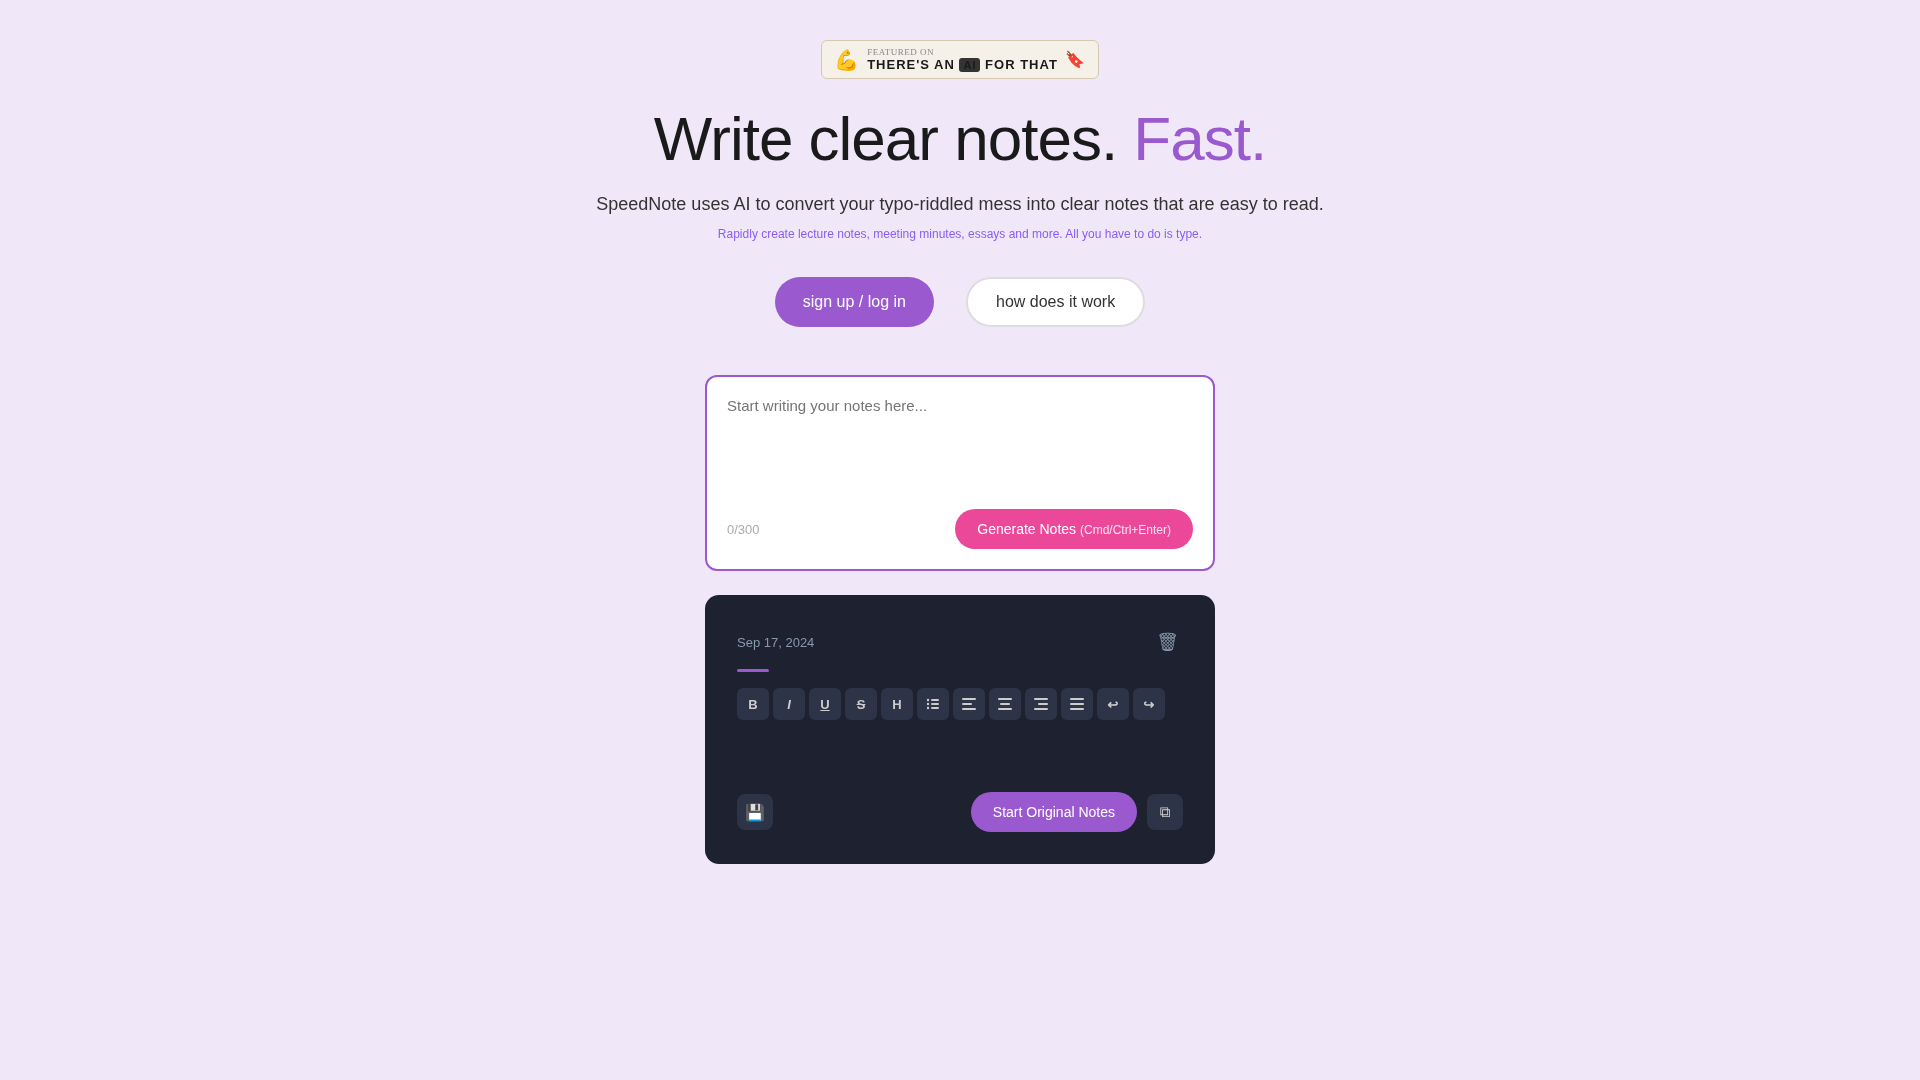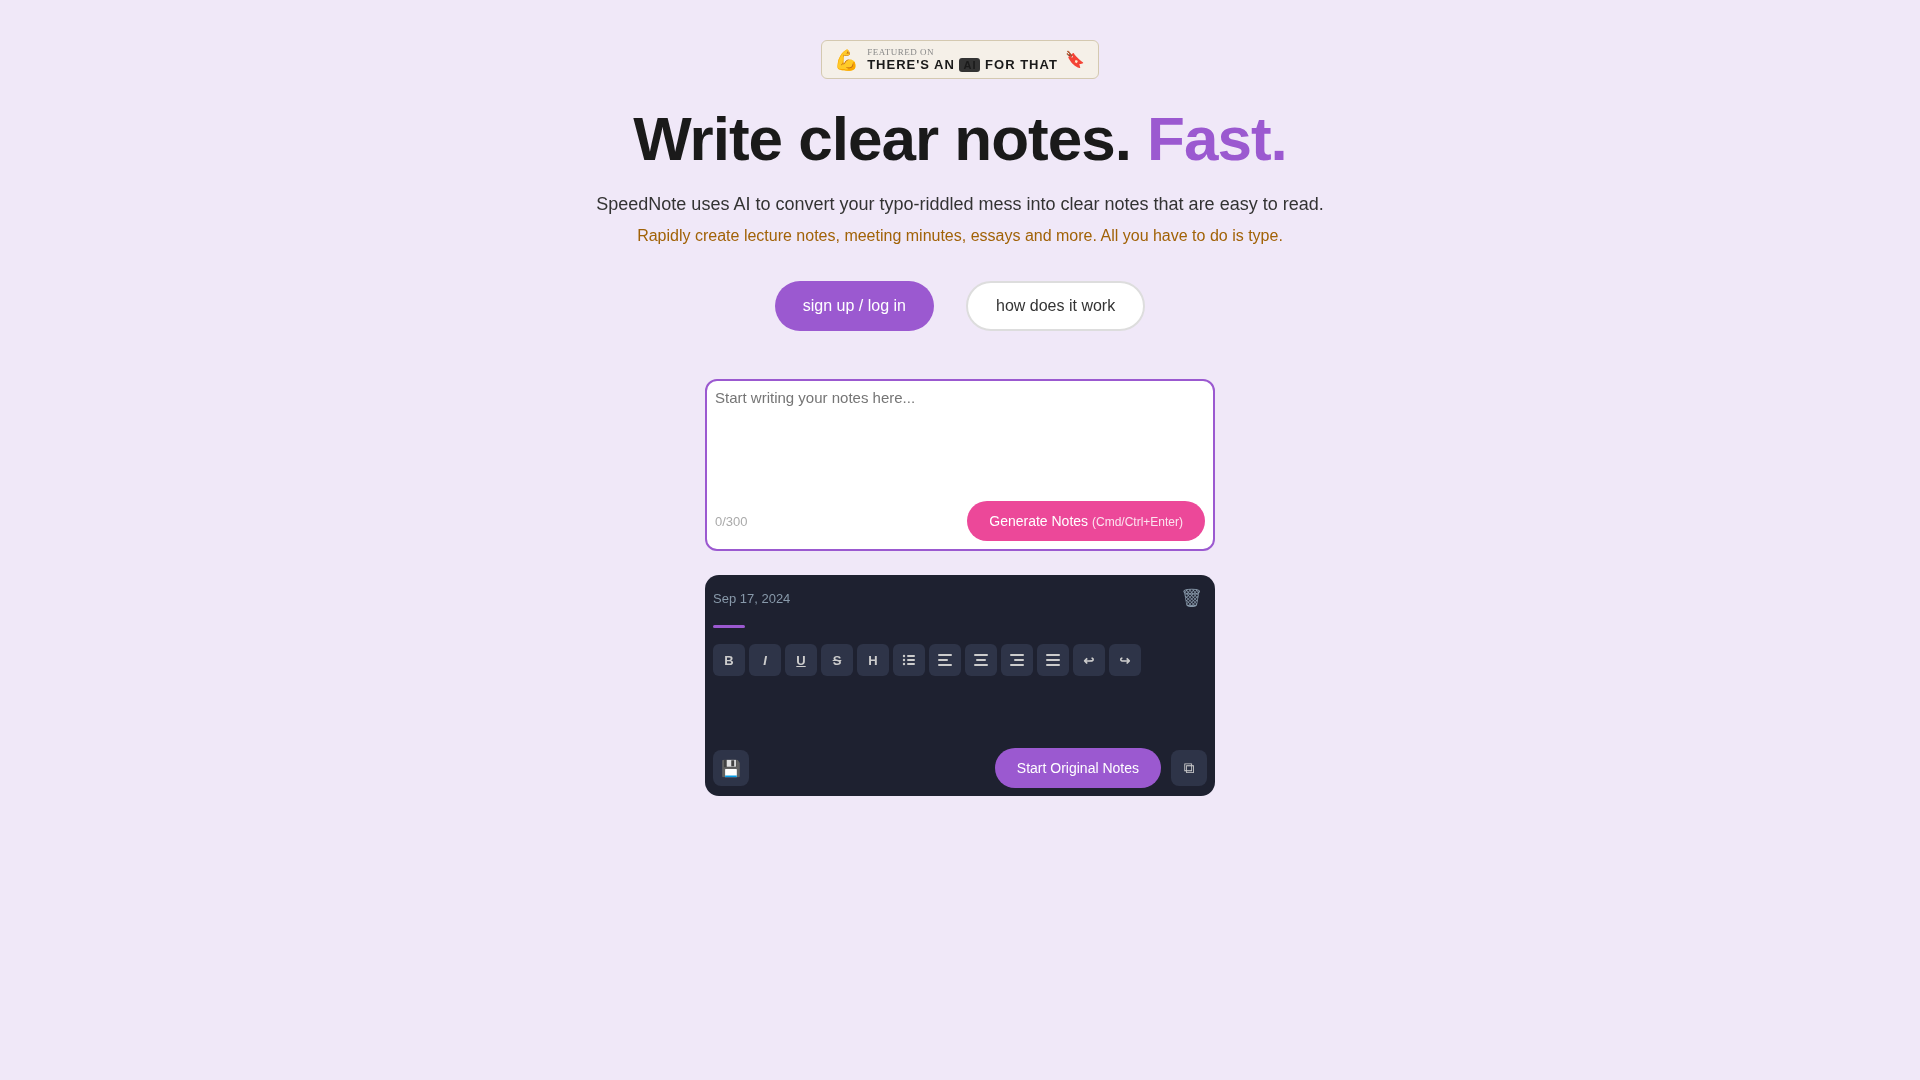--- a/index.html
+++ b/index.html
@@ -62,42 +62,42 @@
       font-weight: 900;
     }
 
     .bookmark-icon {
       font-size: 16px;
       color: #c8a96e;
     }
 
     h1 {
       font-size: 62px;
-      font-weight: 700;
+      font-weight: 400;
       color: #1a1a1a;
       margin-bottom: 20px;
       text-align: center;
       letter-spacing: -1px;
     }
 
     h1 .fast {
       color: #9b59d0;
     }
 
     .subtitle-main {
       font-size: 18px;
       color: #333;
       font-weight: 500;
       text-align: center;
       margin-bottom: 12px;
     }
 
     .subtitle-sub {
-      font-size: 16px;
-      color: #a16207;
+      font-size: 12px;
+      color: #8b5cf6;
       text-align: center;
       margin-bottom: 36px;
     }
 
     .cta-buttons {
       display: flex;
       gap: 32px;
       margin-bottom: 48px;
     }
 
@@ -121,21 +121,21 @@
       font-size: 16px;
       cursor: pointer;
       font-weight: 500;
     }
 
     .notes-input-container {
       width: 510px;
       background: white;
       border: 2px solid #9b59d0;
       border-radius: 12px;
-      padding: 8px;
+      padding: 20px;
       margin-bottom: 24px;
     }
 
     .notes-textarea {
       width: 100%;
       border: none;
       outline: none;
       font-size: 15px;
       color: #aaa;
       resize: none;
@@ -169,21 +169,21 @@
 
     .btn-generate .shortcut {
       font-size: 12px;
       opacity: 0.85;
     }
 
     .notes-output-container {
       width: 510px;
       background: #1e2130;
       border-radius: 14px;
-      padding: 8px;
+      padding: 32px;
       color: white;
     }
 
     .notes-output-header {
       display: flex;
       justify-content: space-between;
       align-items: center;
       margin-bottom: 12px;
     }
 

